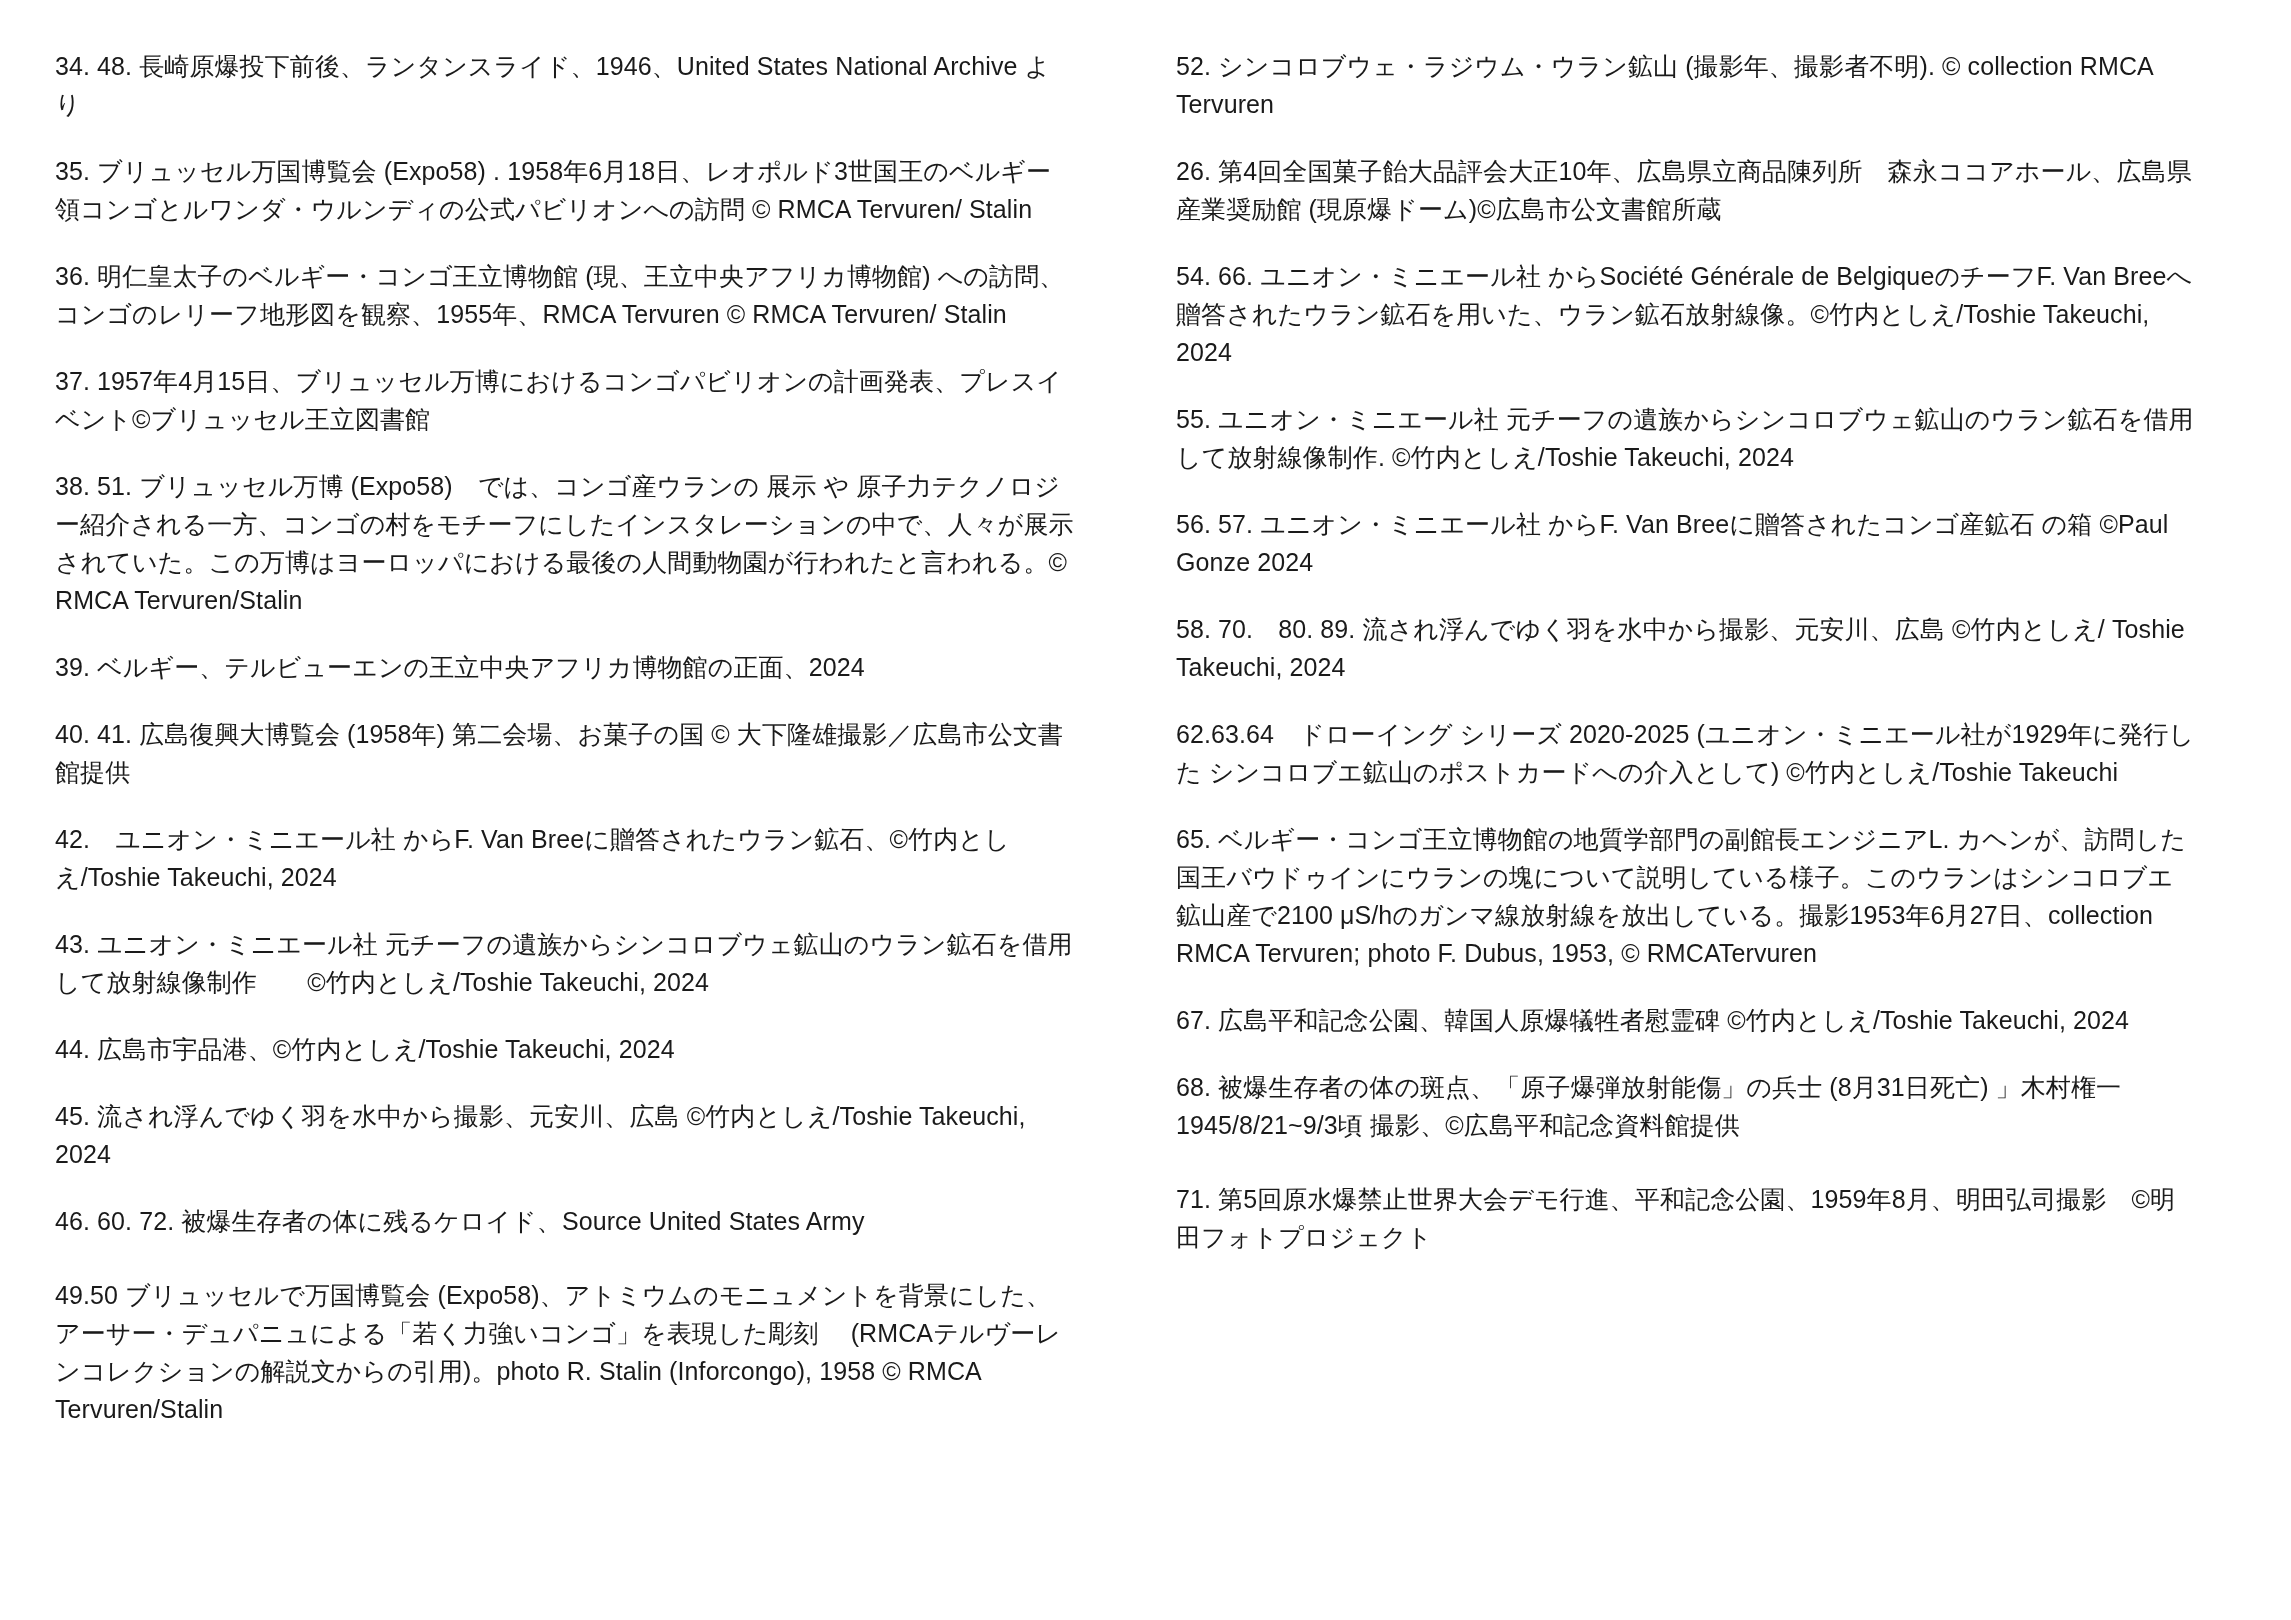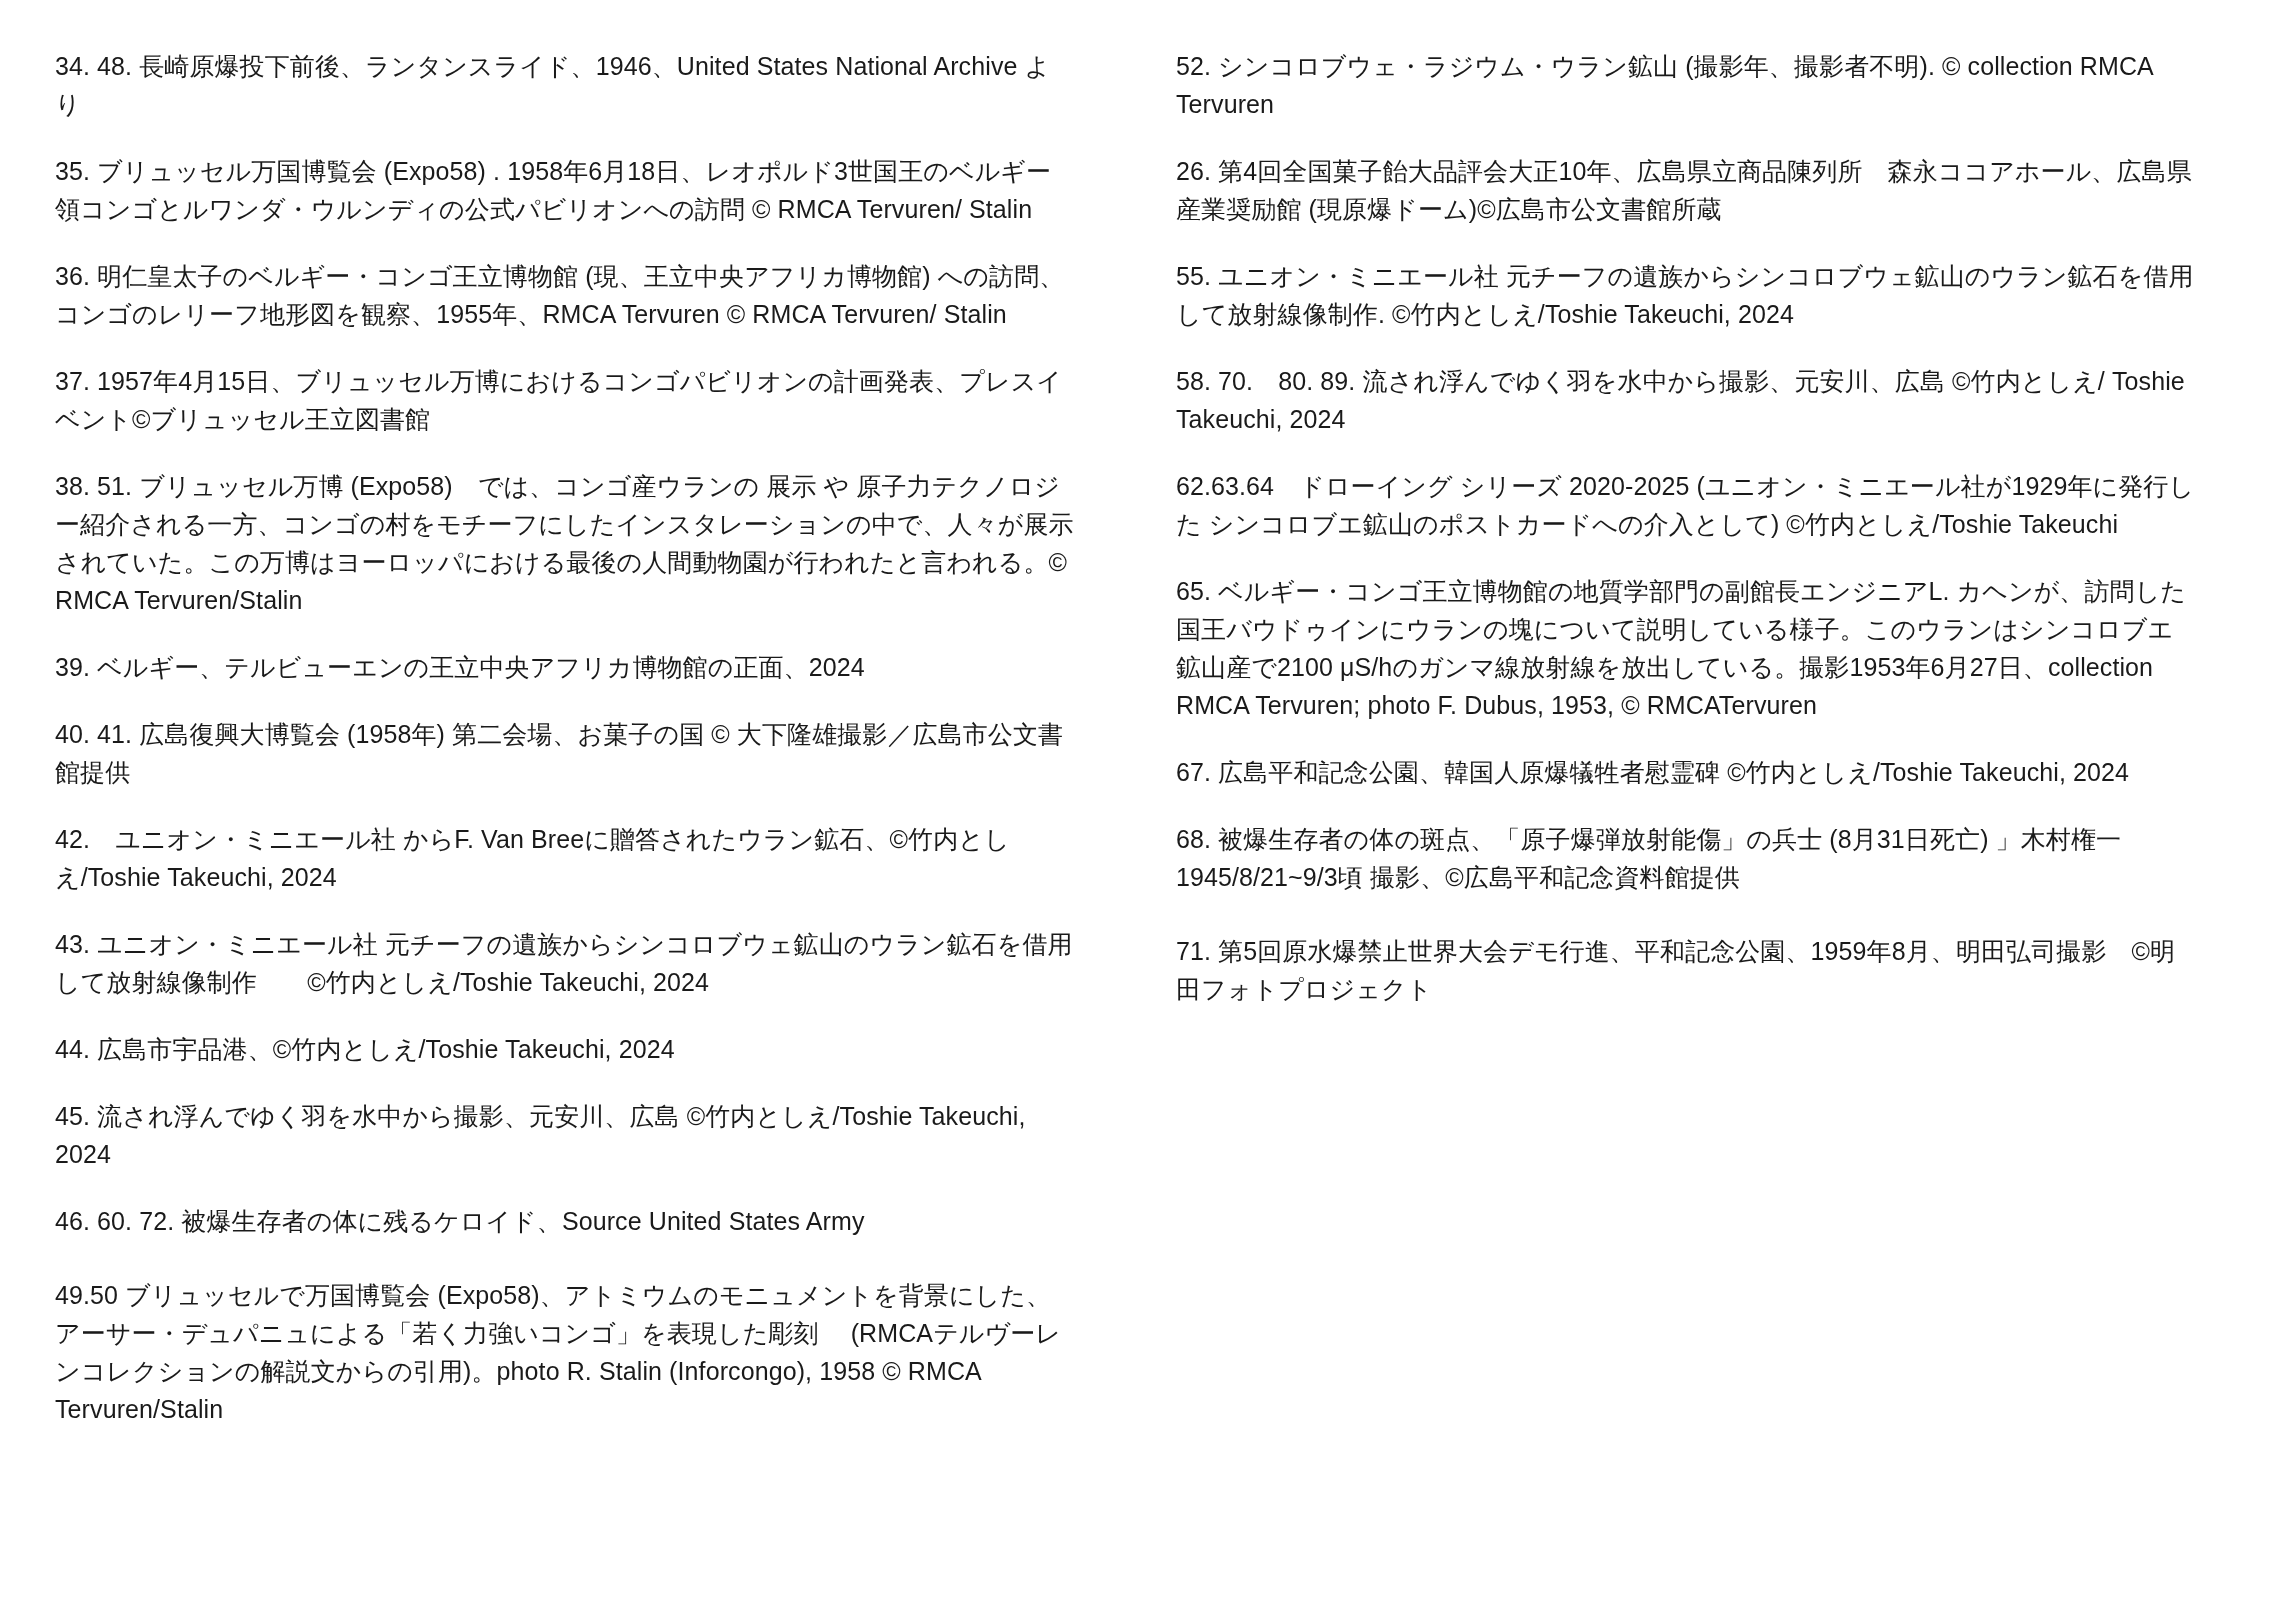--- a/index.html
+++ b/index.html
@@ -65,21 +65,23 @@
       <p class="entry">43. ユニオン・ミニエール社 元チーフの遺族からシンコロブウェ鉱山のウラン鉱石を借用して放射線像制作　　©竹内としえ/Toshie Takeuchi, 2024</p>
       <p class="entry">44. 広島市宇品港、©竹内としえ/Toshie Takeuchi, 2024</p>
       <p class="entry">45. 流され浮んでゆく羽を水中から撮影、元安川、広島 ©竹内としえ/Toshie Takeuchi, 2024</p>
       <p class="entry">46. 60. 72. 被爆生存者の体に残るケロイド、Source United States Army</p>
       <p class="entry">49.50 ブリュッセルで万国博覧会 (Expo58)、アトミウムのモニュメントを背景にした、アーサー・デュパニュによる「若く力強いコンゴ」を表現した彫刻　 (RMCAテルヴーレンコレクションの解説文からの引用)。photo R. Stalin (Inforcongo), 1958 © RMCA Tervuren/Stalin</p>
     </div>
 
     <div class="column">
       <p class="entry">52. シンコロブウェ・ラジウム・ウラン鉱山 (撮影年、撮影者不明). © collection RMCA Tervuren</p>
       <p class="entry">26. 第4回全国菓子飴大品評会大正10年、広島県立商品陳列所　森永ココアホール、広島県産業奨励館 (現原爆ドーム)©広島市公文書館所蔵</p>
+      <p class="entry">54. 66. ユニオン・ミニエール社 からSociété Générale de BelgiqueのチーフF. Van Breeへ贈答されたウラン鉱石を用いた、ウラン鉱石放射線像。©竹内としえ/Toshie Takeuchi, 2024</p>
       <p class="entry">55. ユニオン・ミニエール社 元チーフの遺族からシンコロブウェ鉱山のウラン鉱石を借用して放射線像制作. ©竹内としえ/Toshie Takeuchi, 2024</p>
+      <p class="entry">56. 57. ユニオン・ミニエール社 からF. Van Breeに贈答されたコンゴ産鉱石 の箱 ©Paul Gonze 2024</p>
       <p class="entry">58. 70.　80. 89. 流され浮んでゆく羽を水中から撮影、元安川、広島 ©竹内としえ/ Toshie Takeuchi, 2024</p>
       <p class="entry">62.63.64　ドローイング シリーズ 2020-2025 (ユニオン・ミニエール社が1929年に発行した シンコロブエ鉱山のポストカードへの介入として) ©竹内としえ/Toshie Takeuchi</p>
       <p class="entry">65. ベルギー・コンゴ王立博物館の地質学部門の副館長エンジニアL. カヘンが、訪問した国王バウドゥインにウランの塊について説明している様子。このウランはシンコロブエ鉱山産で2100 μS/hのガンマ線放射線を放出している。撮影1953年6月27日、collection RMCA Tervuren; photo F. Dubus, 1953, © RMCATervuren</p>
       <p class="entry">67. 広島平和記念公園、韓国人原爆犠牲者慰霊碑 ©竹内としえ/Toshie Takeuchi, 2024</p>
       <p class="entry">68. 被爆生存者の体の斑点、「原子爆弾放射能傷」の兵士 (8月31日死亡) 」木村権一 1945/8/21~9/3頃 撮影、©広島平和記念資料館提供</p>
       <p class="entry">71. 第5回原水爆禁止世界大会デモ行進、平和記念公園、1959年8月、明田弘司撮影　©明田フォトプロジェクト</p>
     </div>
 
   </div>
 </div>

